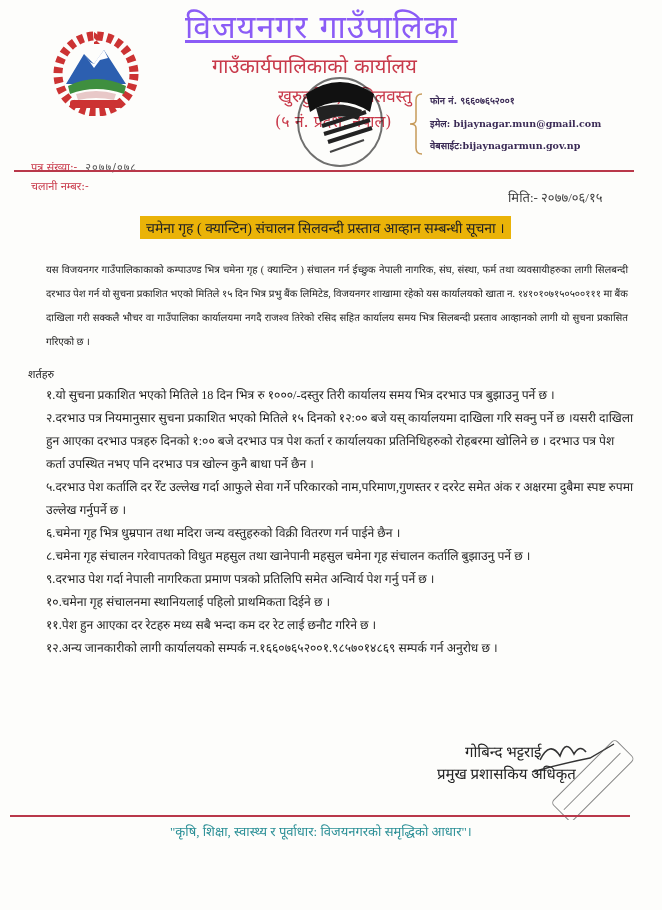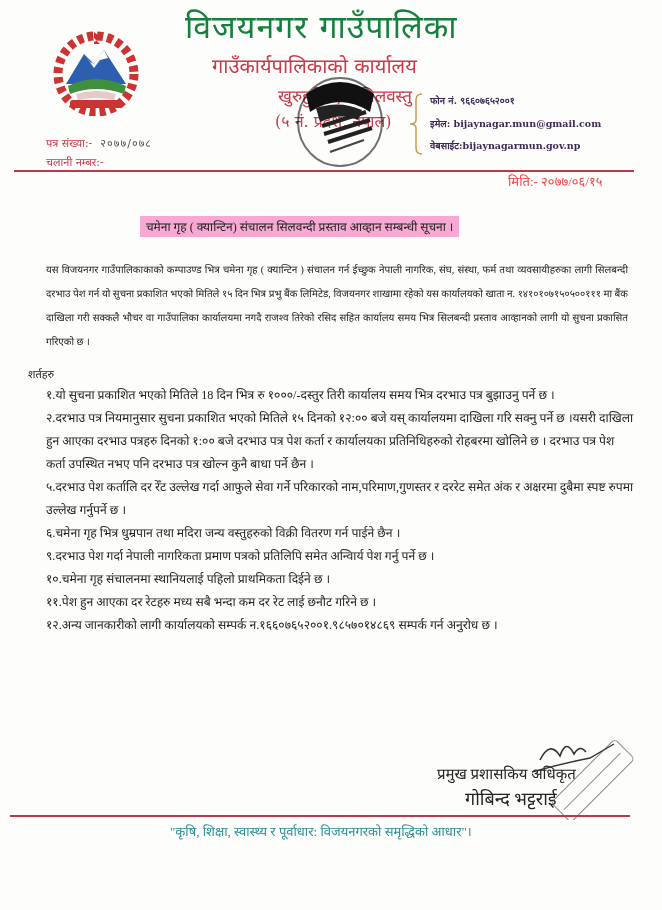--- a/index.html
+++ b/index.html
@@ -2,47 +2,47 @@
 <html><head>
 <meta charset="utf-8">
 <style>
   html, body { margin: 0; padding: 0; background: #fdfdfb; }
   body { width: 662px; height: 910px; position: relative; overflow: hidden;
          font-family: "DejaVu Serif", "Liberation Serif", serif; color: #222; }
   .abs { position: absolute; }
 
   
   .emblem { left: 50px; top: 28px; width: 92px; height: 88px; }
-  .title-main { left: 185px; top: 4px; font-size: 32px; color: #15803d; letter-spacing: 1px; white-space: nowrap; }
+  .title-main { left: 185px; top: 4px; font-size: 32px; color: #8b5cf6; letter-spacing: 1px; white-space: nowrap; text-decoration: underline; }
   .title-sub { left: 212px; top: 52px; font-size: 20px; color: #c8394a; white-space: nowrap; text-align: center; }
   .title-loc { left: 278px; top: 84px; font-size: 17px; color: #c8394a; white-space: nowrap; }
   .title-ward { left: 275px; top: 110px; font-size: 16px; color: #c8394a; white-space: nowrap; }
 
   .stamp { left: 292px; top: 72px; width: 96px; height: 98px; }
 
   .contact-brace { left: 408px; top: 92px; width: 16px; height: 64px; }
   .contact { left: 430px; font-size: 9.5px; font-weight: bold; color: #3a2a55; white-space: nowrap; font-family: "DejaVu Serif", serif; }
   .c1 { top: 94px; } .c2 { top: 117px; } .c3 { top: 139px; }
 
-  .ref { left: 46px; font-size: 11px; color: #c8394a; white-space: nowrap; }
+  .ref { left: 31px; font-size: 11px; color: #c8394a; white-space: nowrap; margin-top: 24px; }
   .ref1 { top: 135px; } .ref2 { top: 154px; }
   .ref .num { color: #555; margin-left: 8px; letter-spacing: 1px; }
 
   .rule-top { left: 14px; top: 170px; width: 620px; height: 2px; background: #b9384a; }
 
-  .date { left: 508px; top: 172px; font-size: 13px; color: #ef4444; white-space: nowrap; font-family: "Liberation Serif", serif; }
+  .date { left: 508px; top: 188px; font-size: 13px; color: #404040; white-space: nowrap; font-family: "Liberation Serif", serif; }
 
-  .subject { left: 140px; top: 216px; padding: 2px 6px; font-size: 12px; color: #222; background: #f9a8d4; white-space: nowrap; font-family: "Liberation Serif", serif; }
+  .subject { left: 140px; top: 216px; padding: 2px 6px; font-size: 14px; color: #222; background: #eab308; white-space: nowrap; font-family: "Liberation Serif", serif; }
 
   .body { left: 46px; top: 258px; width: 582px; font-size: 10px; line-height: 24px; text-align: justify; font-family: "Liberation Serif", serif; }
   .conditions-heading { left: 28px; top: 366px; font-size: 11px; font-family: "Liberation Serif", serif; }
   .conditions { left: 46px; top: 384px; width: 590px; margin: 0; padding: 0; list-style: none; font-size: 12.2px; line-height: 23px; font-family: "Liberation Serif", serif; }
   .conditions li { margin: 0; padding: 0; }
 
-  .sign-name { left: 465px; top: 741px; font-size: 18px; font-family: "Liberation Serif", serif; white-space: nowrap; margin-top: 45px; }
+  .sign-name { left: 465px; top: 741px; font-size: 15px; font-family: "Liberation Serif", serif; white-space: nowrap; }
   .sign-title { left: 437px; top: 763px; font-size: 15px; font-family: "Liberation Serif", serif; white-space: nowrap; text-align: center; }
   .signature { left: 530px; top: 730px; width: 110px; height: 90px; }
 
   .rule-bottom { left: 10px; top: 815px; width: 620px; height: 2px; background: #b9384a; }
   .motto { left: 170px; top: 822px; font-size: 13px; color: #2b8f96; white-space: nowrap; font-family: "Liberation Serif", serif; }
 </style>
 </head>
 <body>
 
 <div class="abs emblem">
@@ -94,20 +94,21 @@
 
 <div class="abs body">यस विजयनगर गाउँपालिकाकाको कम्पाउण्ड भित्र चमेना गृह ( क्यान्टिन ) संचालन  गर्न ईच्छुक नेपाली नागरिक, संघ, संस्था, फर्म तथा व्यवसायीहरुका लागी सिलबन्दी दरभाउ पेश गर्न यो सुचना प्रकाशित भएको मितिले १५ दिन भित्र प्रभु बैंक लिमिटेड, विजयनगर शाखामा रहेको यस कार्यालयको खाता न. १४१०१०७१५०५००१११ मा बैंक दाखिला गरी सक्कलै भौचर वा गाउँपालिका कार्यालयमा नगदै राजश्व तिरेको रसिद  सहित कार्यालय समय भित्र सिलबन्दी प्रस्ताव आव्हानको लागी यो सुचना प्रकासित गरिएको छ ।</div>
 
 <div class="abs conditions-heading">शर्तहरु</div>
 
 <ol class="abs conditions">
   <li>१.यो सुचना प्रकाशित भएको मितिले 18 दिन भित्र रु १०००/-दस्तुर तिरी कार्यालय समय भित्र दरभाउ पत्र बुझाउनु पर्ने छ ।</li>
   <li>२.दरभाउ पत्र नियमानुसार सुचना प्रकाशित भएको मितिले १५ दिनको १२:०० बजे यस् कार्यालयमा दाखिला गरि सक्नु पर्ने छ ।यसरी दाखिला हुन आएका दरभाउ पत्रहरु दिनको १:०० बजे दरभाउ पत्र  पेश कर्ता र कार्यालयका प्रतिनिधिहरुको रोहबरमा खोलिने छ । दरभाउ पत्र पेश कर्ता उपस्थित नभए पनि दरभाउ पत्र खोल्न कुनै बाधा पर्ने छैन ।</li>
   <li>५.दरभाउ पेश कर्तालि दर रेँट उल्लेख गर्दा आफुले सेवा गर्ने परिकारको नाम,परिमाण,गुणस्तर र दररेट समेत अंक र अक्षरमा दुबैमा स्पष्ट रुपमा उल्लेख गर्नुपर्ने छ ।</li>
   <li>६.चमेना गृह भित्र धुम्रपान तथा मदिरा जन्य वस्तुहरुको विक्री वितरण गर्न पाईने छैन ।</li>
+  <li>८.चमेना गृह संचालन गरेवापतको विधुत महसुल तथा खानेपानी महसुल चमेना गृह संचालन कर्तालि बुझाउनु पर्ने छ ।</li>
   <li>९.दरभाउ पेश गर्दा नेपाली नागरिकता प्रमाण पत्रको प्रतिलिपि समेत अन्विार्य पेश गर्नु पर्ने छ ।</li>
   <li>१०.चमेना गृह संचालनमा स्थानियलाई पहिलो प्राथमिकता दिईने छ ।</li>
   <li>११.पेश हुन आएका दर रेटहरु मध्य सबै भन्दा कम दर रेट लाई छनौट गरिने छ ।</li>
   <li>१२.अन्य जानकारीको लागी कार्यालयको सम्पर्क न.१६६०७६५२००१.९८५७०१४८६९ सम्पर्क गर्न अनुरोध छ ।</li>
 </ol>
 
 <div class="abs sign-name">गोबिन्द भट्टराई</div>
 <div class="abs sign-title">प्रमुख प्रशासकिय अधिकृत</div>
 <div class="abs signature">
   <svg width="110" height="90" viewBox="0 0 110 90">

